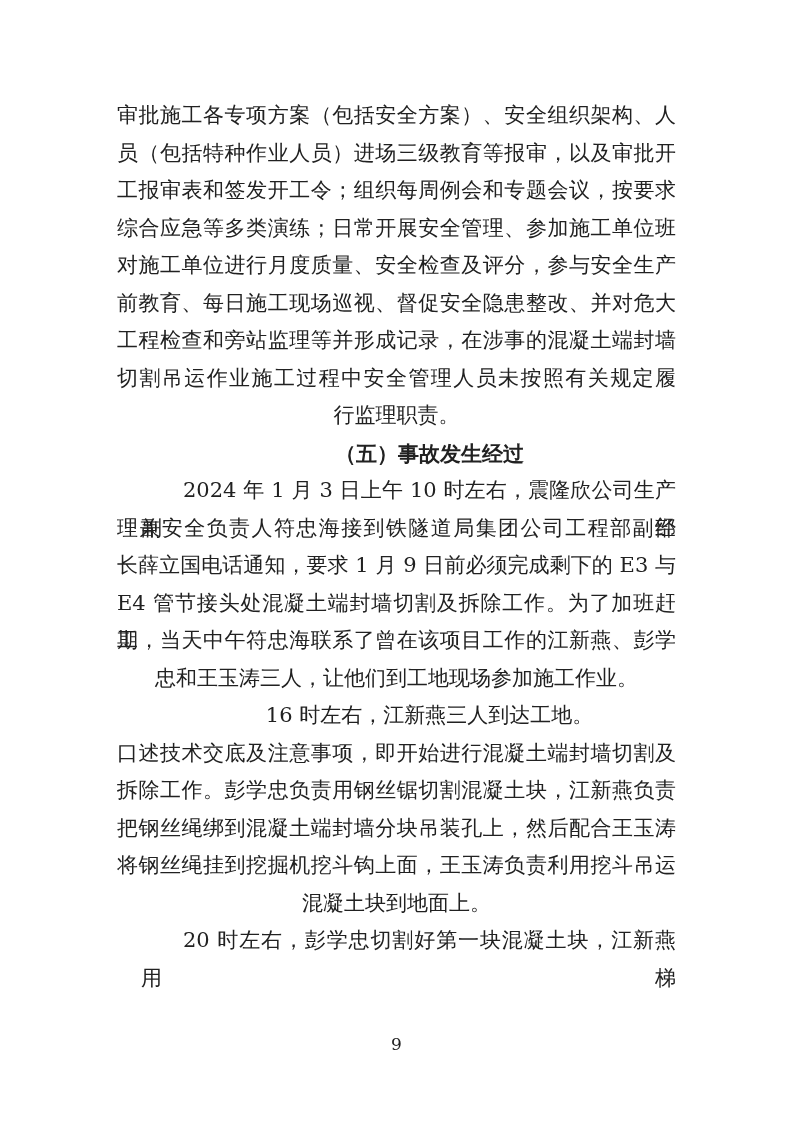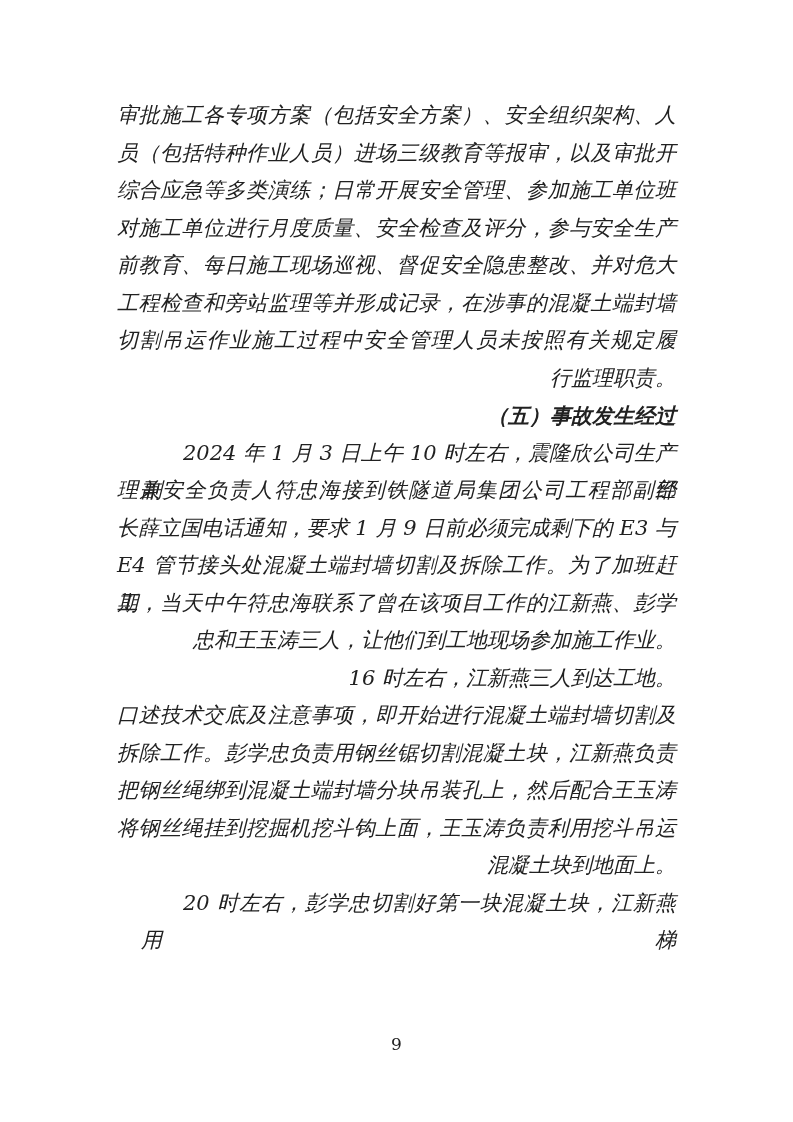--- a/index.html
+++ b/index.html
@@ -14,27 +14,26 @@
     background: #ffffff;
     overflow: hidden;
     font-family: "DejaVu Serif", "Liberation Serif", serif;
     color: #212121;
   }
   .doc-body {
     position: absolute;
     left: 117px;
     top: 97px;
     width: 559px;
-    font-style: italic;
   }
   .line {
     font-size: 21px;
     line-height: 37.5px;
     height: 37.5px;
-    text-align: right;
+    text-align: center;
     color: #212121;
   }
   .just {
     text-align: justify;
     text-align-last: justify;
     text-justify: inter-character;
   }
   .indent {
     text-indent: 42px;
     margin-left: 24px;
@@ -53,20 +52,21 @@
     color: #212121;
   }
 </style>
 </head>
 <body>
 
 <div class="page">
   <div class="doc-body">
     <div class="line just">审批施工各专项方案（包括安全方案）、安全组织架构、人</div>
     <div class="line just">员（包括特种作业人员）进场三级教育等报审，以及审批开</div>
+    <div class="line just">工报审表和签发开工令；组织每周例会和专题会议，按要求</div>
     <div class="line just">综合应急等多类演练；日常开展安全管理、参加施工单位班</div>
     <div class="line just">对施工单位进行月度质量、安全检查及评分，参与安全生产</div>
     <div class="line just">前教育、每日施工现场巡视、督促安全隐患整改、并对危大</div>
     <div class="line just">工程检查和旁站监理等并形成记录，在涉事的混凝土端封墙</div>
     <div class="line just">切割吊运作业施工过程中安全管理人员未按照有关规定履</div>
     <div class="line">行监理职责。</div>
     <div class="line heading indent">（五）事故发生经过</div>
     <div class="line just indent">2024 年 1 月 3 日上午 10 时左右，震隆欣公司生产副经</div>
     <div class="line just">理兼安全负责人符忠海接到铁隧道局集团公司工程部副部</div>
     <div class="line just">长薛立国电话通知，要求 1 月 9 日前必须完成剩下的 E3 与</div>

